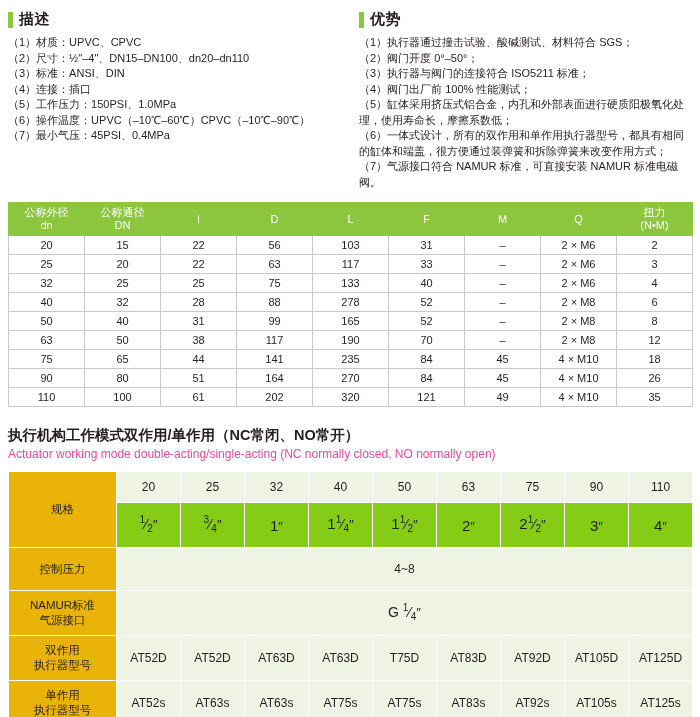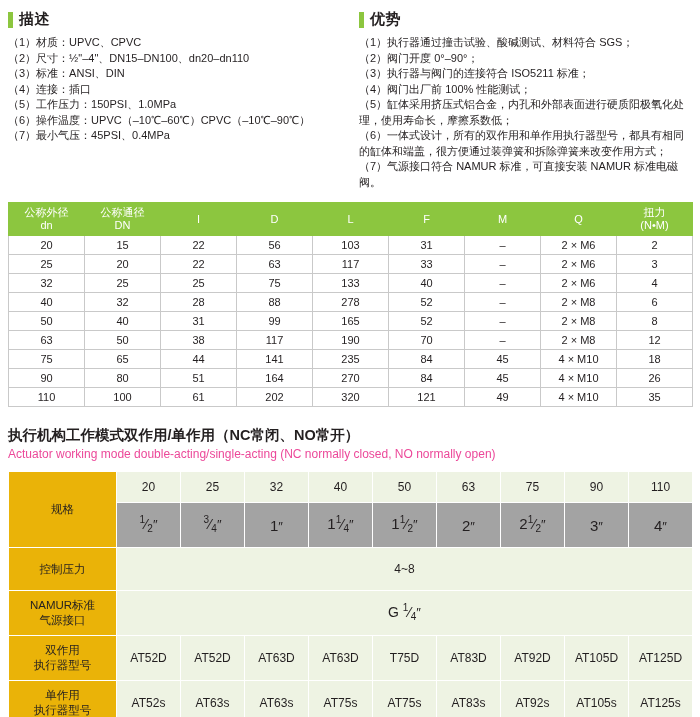--- a/index.html
+++ b/index.html
@@ -138,21 +138,21 @@
     font-size: 11.5px;
     line-height: 15px;
     color: #231f20;
   }
   table.act td.head {
     background: #eef3e3;
     height: 30px;
   }
   table.act td.frac-cell {
     height: 44px;
-    background: #a3a3a3;
+    background: #84cc16;
   }
   table.act td.big {
     height: 44px;
   }
   table.act td.tall {
     height: 42px;
   }
   .frac {
     display: inline-block;
     font-size: 14px;
@@ -198,21 +198,21 @@
       </ul>
     </div>
 
     <div class="col">
       <div class="col-head">
         <span class="bar"></span>
         <span class="title">优势</span>
       </div>
       <ul class="spec-list">
         <li>（1）执行器通过撞击试验、酸碱测试、材料符合 SGS；</li>
-        <li>（2）阀门开度 0°–90°；</li>
+        <li>（2）阀门开度 0°–50°；</li>
         <li>（3）执行器与阀门的连接符合 ISO5211 标准；</li>
         <li>（4）阀门出厂前 100% 性能测试；</li>
         <li class="wrap">（5）缸体采用挤压式铝合金，内孔和外部表面进行硬质阳极氧化处理，使用寿命长，摩擦系数低；</li>
         <li class="wrap">（6）一体式设计，所有的双作用和单作用执行器型号，都具有相同的缸体和端盖，很方便通过装弹簧和拆除弹簧来改变作用方式；</li>
         <li class="wrap">（7）气源接口符合 NAMUR 标准，可直接安装 NAMUR 标准电磁阀。</li>
       </ul>
     </div>
 
   </div>
 

